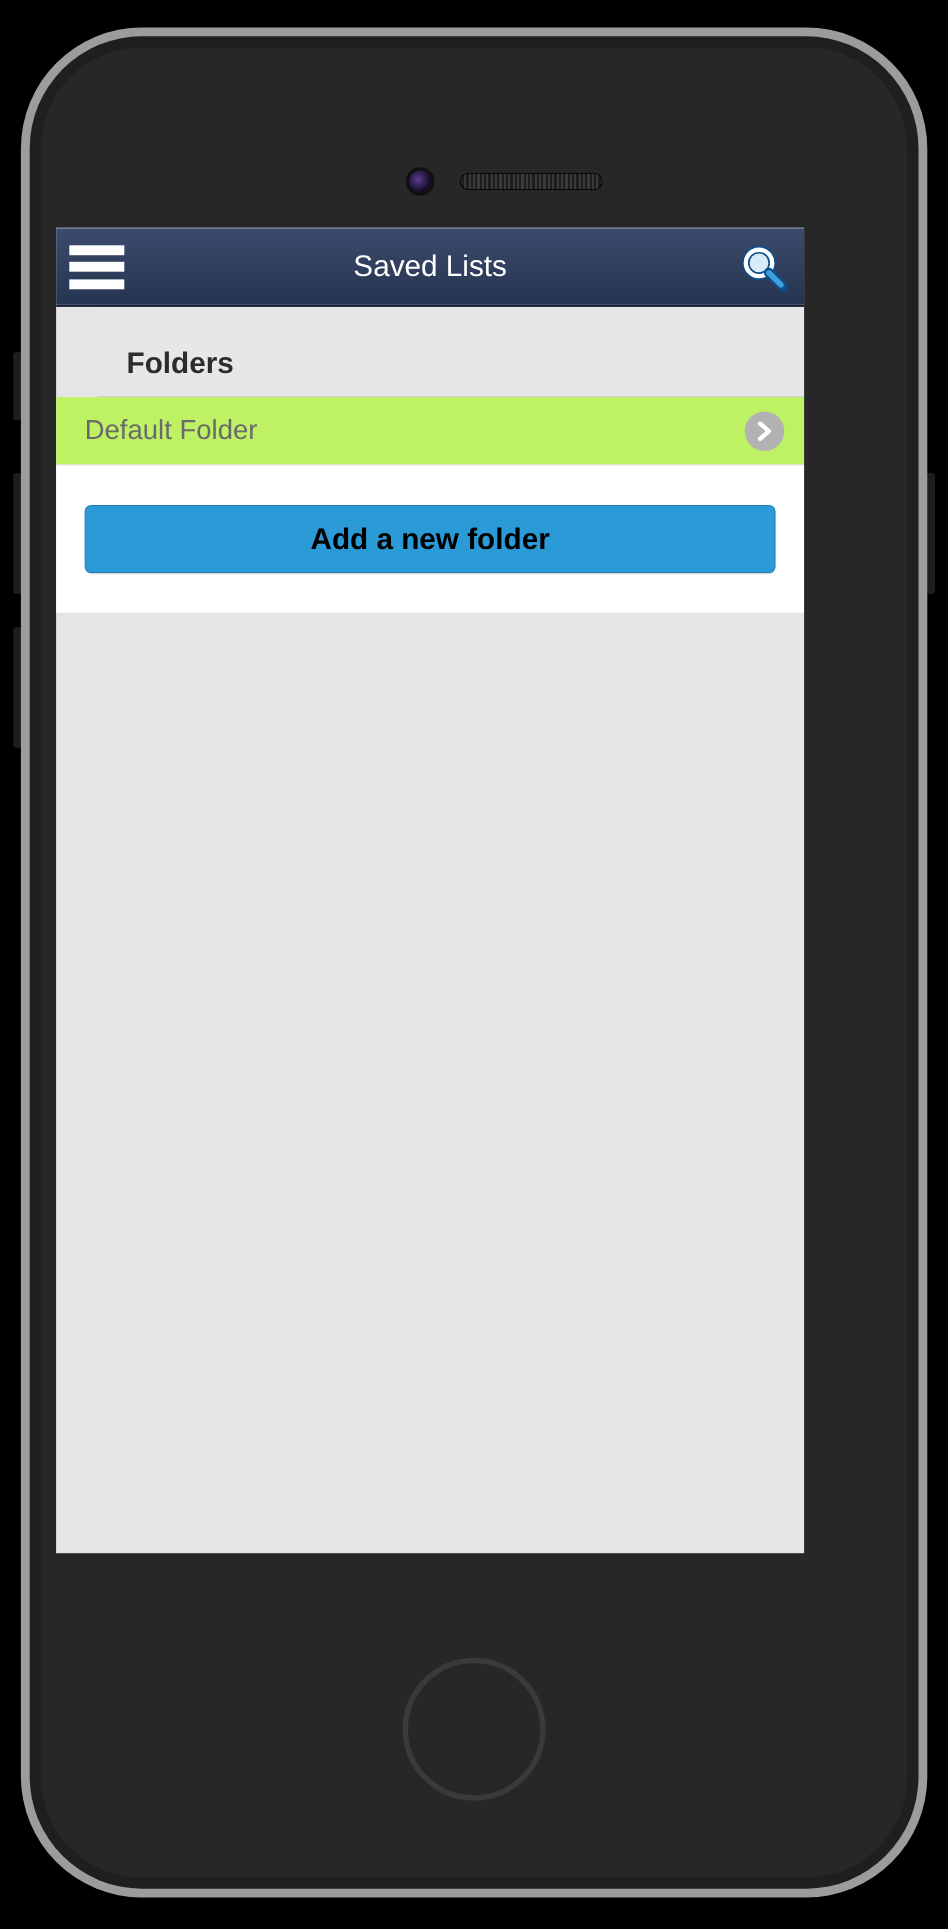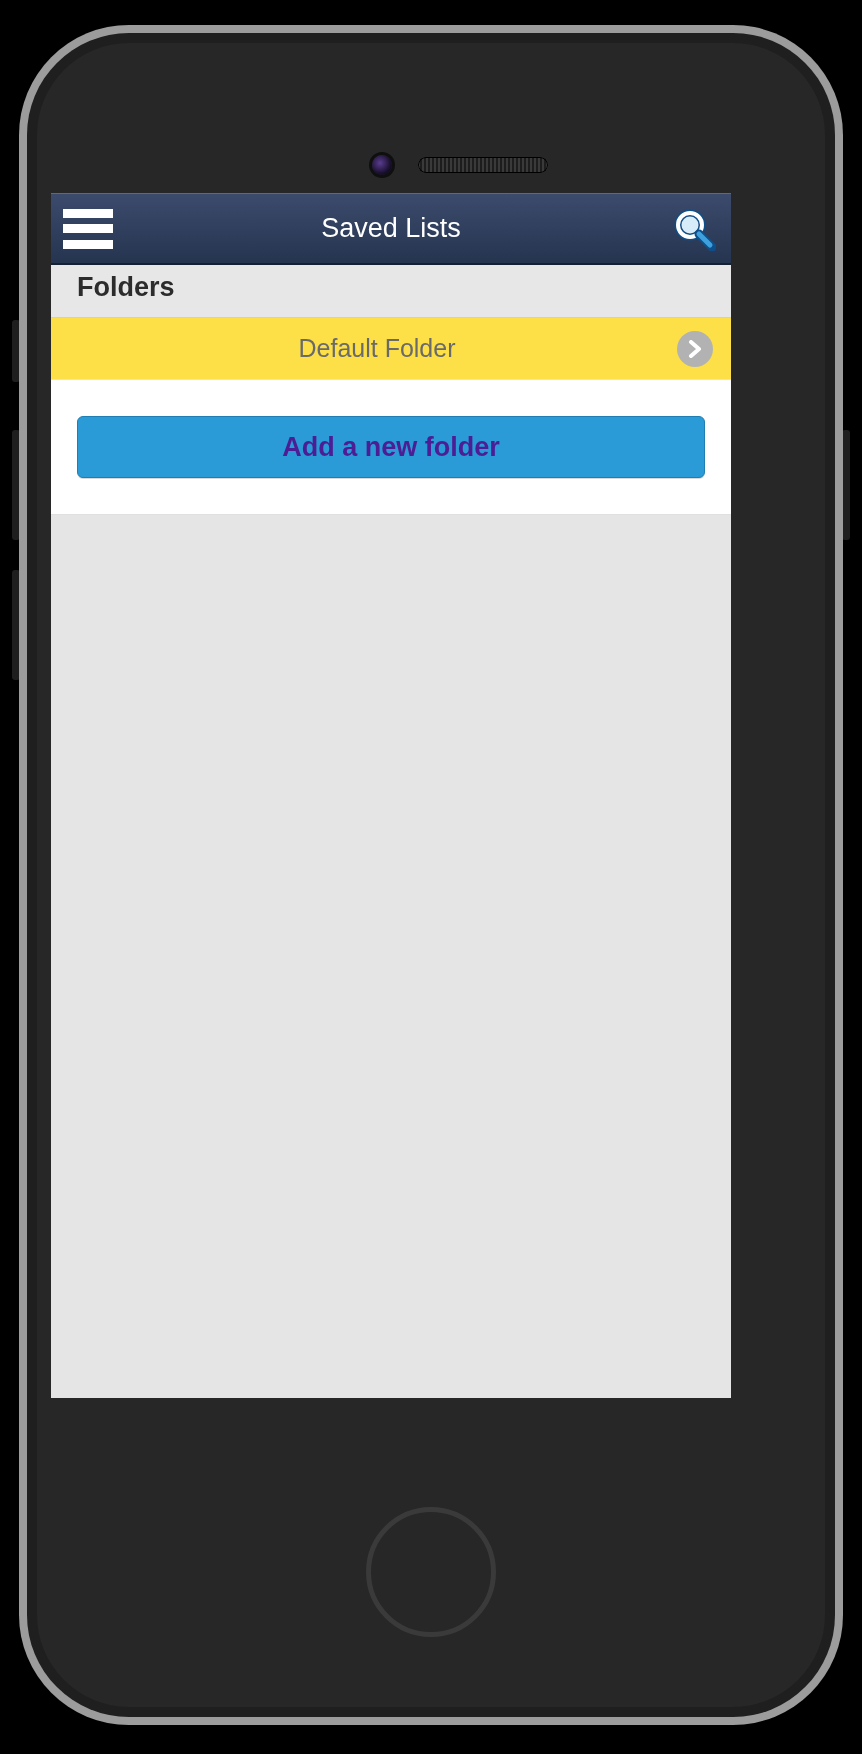--- a/index.html
+++ b/index.html
@@ -86,21 +86,21 @@
     height: 130px;
     border-radius: 50%;
     border: 5px solid #3a3a3a;
     background: #272727;
   }
 
   
   .screen {
     position: absolute;
     left: 51px;
-    top: 193px;
+    top: 207px;
     width: 680px;
     height: 1205px;
     background: #e5e5e5;
     overflow: hidden;
   }
 
   
   .app-header {
     height: 72px;
     background: linear-gradient(#3c4b6c, #25344f);
@@ -139,37 +139,37 @@
     height: 50px;
     display: flex;
     align-items: center;
     justify-content: center;
     cursor: pointer;
   }
 
   
   .section-header {
     background: #e7e7e7;
-    padding: 7px 26px 14px 26px;
+    padding: 36px 26px 14px 26px;
     font-size: 27px;
     font-weight: 700;
     color: #2c2c2c;
     border-bottom: 1px solid #cfcfcf;
+    margin-left: 38px;
   }
 
   
   .list-row {
-    background: #fde047;
+    background: #bef264;
     height: 62px;
     border-bottom: 1px solid #e2e2e2;
     display: flex;
     align-items: center;
     padding: 0 18px 0 26px;
     cursor: pointer;
-    text-align: center;
   }
   .list-row-label {
     font-size: 25px;
     color: #6a6a6a;
     flex: 1;
   }
   .chevron {
     width: 36px;
     height: 36px;
     border-radius: 50%;
@@ -184,21 +184,21 @@
   .action-area {
     background: #fff;
     padding: 36px 26px 36px 26px;
     border-bottom: 1px solid #e0e0e0;
   }
   .primary-btn {
     width: 100%;
     background: #2a9bd6;
     border: 1px solid #1f7fb3;
     border-radius: 6px;
-    color: #4c1d95;
+    color: #000000;
     font-size: 27px;
     font-weight: 700;
     height: 62px;
     display: flex;
     align-items: center;
     justify-content: center;
     cursor: pointer;
     box-shadow: 0 1px 0 rgba(0,0,0,0.15);
   }
 </style>

